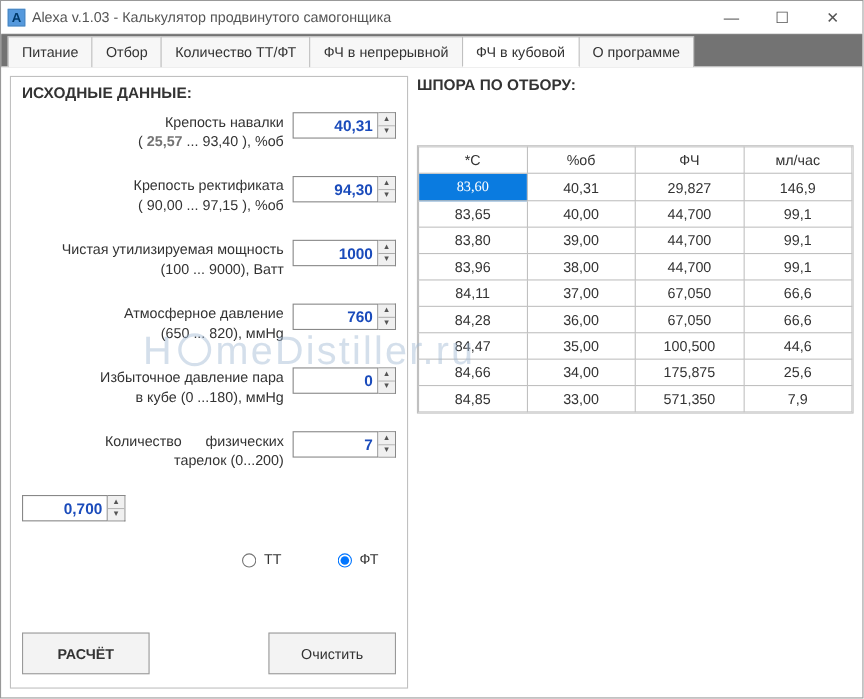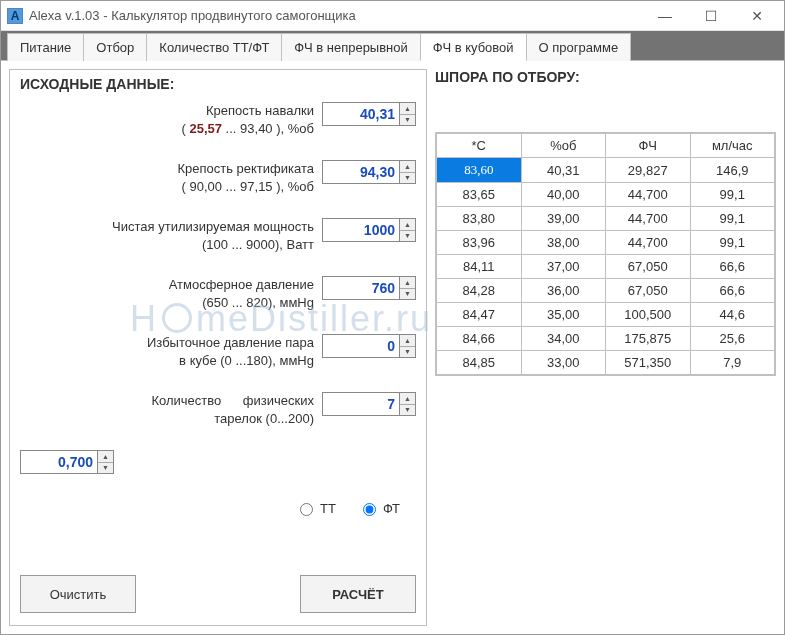--- a/index.html
+++ b/index.html
@@ -64,21 +64,21 @@
   .tab-border {
     border-top: 1px solid #c0c0c0;
     margin-top: -1px;
   }
   .content {
     display: flex;
     padding: 8px 8px 10px 8px;
     height: calc(100% - 58px);
   }
   .left-panel {
-    width: 418px;
+    width: 362px;
     border: 1px solid #c0c0c0;
     padding: 6px 10px 12px 10px;
     display: flex;
     flex-direction: column;
   }
   .right-panel {
     flex: 1;
     margin-left: 8px;
     display:flex;
     flex-direction:column;
@@ -97,21 +97,21 @@
   .label-block {
     flex: 1;
     text-align: right;
     padding-right: 8px;
     line-height: 18px;
   }
   .label-block .line2 {
     display:block;
   }
   .range-paren { color:#333; display:inline; }
-  .range-red { color:#7f1d1d; font-weight:bold; }
+  .range-red { color:#737373; font-weight:bold; }
   .spinner-wrap {
     width: 94px;
     display: flex;
     position: relative;
   }
   .spinner-input {
     width: 78px;
     height: 24px;
     border: 1px solid #888;
     text-align: right;
@@ -131,21 +131,21 @@
     flex:1;
     font-size: 7px;
     background: #f0f0f0;
     display:flex; align-items:center; justify-content:center;
     color:#555;
   }
   .spin-up { border-bottom:1px solid #aaa; }
   .radio-row {
     display:flex;
     justify-content:flex-end;
-    gap: 22px;
+    gap: 46px;
     padding-right: 16px;
     margin-top: 4px;
     margin-bottom: 32px;
     align-items:center;
   }
   .radio-row label { display:flex; align-items:center; gap:4px; font-size:13px; }
   .action-row {
     display:flex;
     justify-content: space-between;
     margin-top: auto;
@@ -328,22 +328,22 @@
           <input type="radio" name="mode" style="">
           <span>ТТ</span>
         </label>
       <label>
           <input type="radio" name="mode" checked="" style="">
           <span>ФТ</span>
         </label>
     </div>
 
     <div class="action-row">
+      <button class="btn primary">РАСЧЁТ</button>
       <button class="btn">Очистить</button>
-      <button class="btn primary">РАСЧЁТ</button>
     </div>
   </div>
 
   <div class="right-panel">
     <div class="section-title">ШПОРА ПО ОТБОРУ:</div>
     <div class="table-wrap">
       <table>
         <thead>
             <tr id="table-head-row">
               <th>*C</th>

